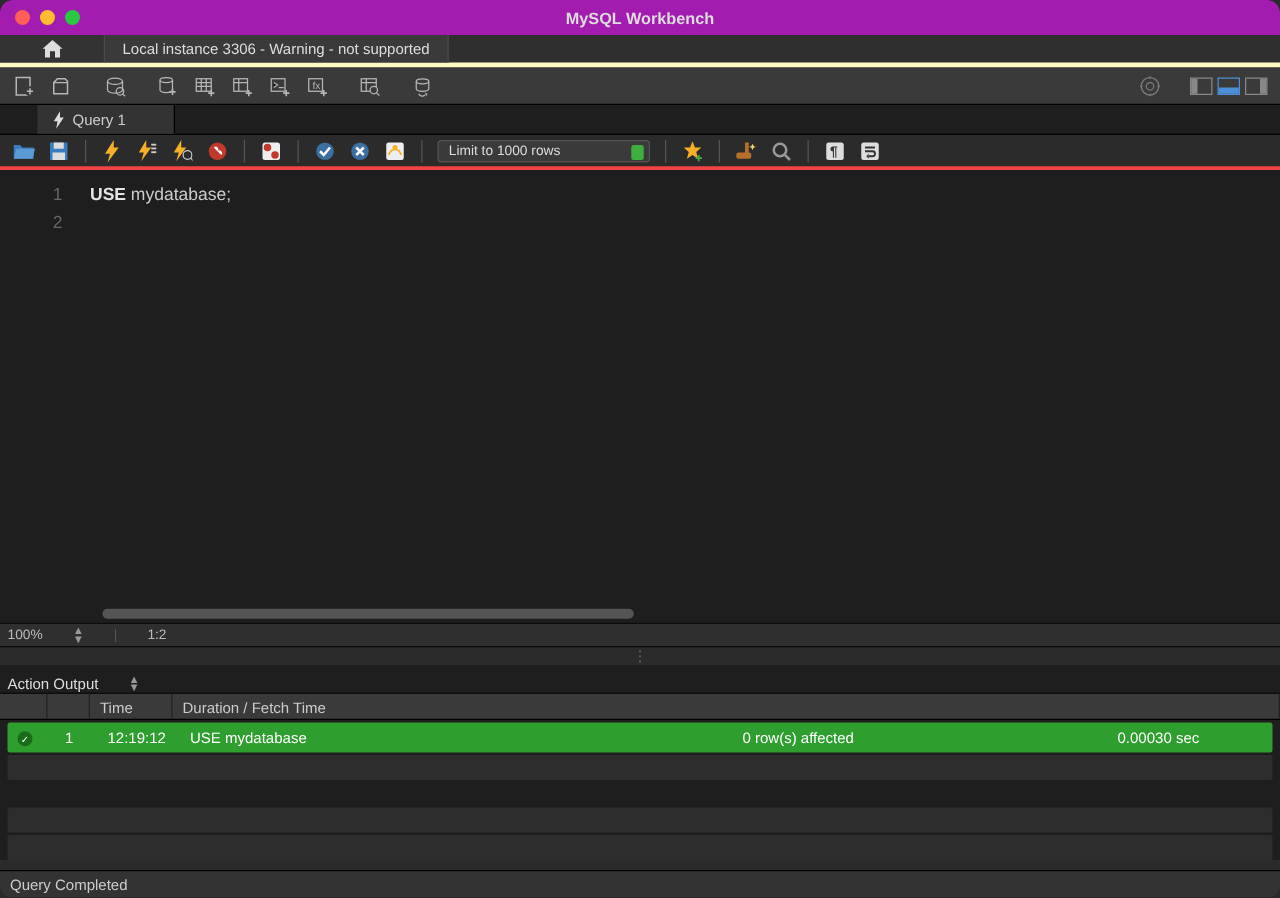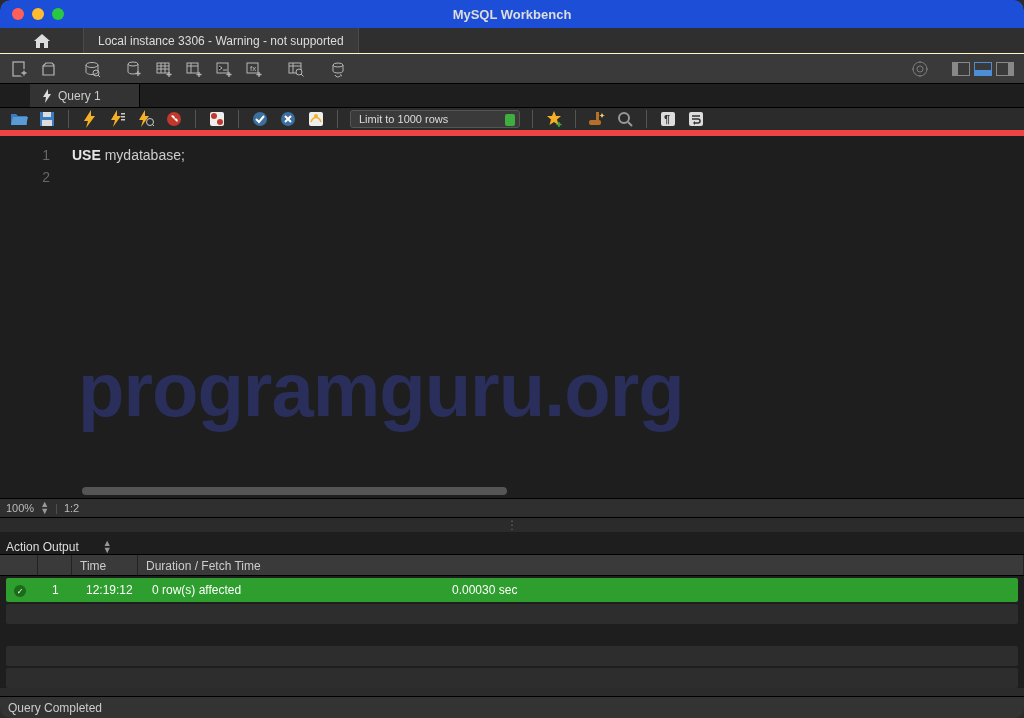--- a/index.html
+++ b/index.html
@@ -1,50 +1,50 @@
 <!DOCTYPE html>
 <html><head>
 <meta charset="utf-8">
 <style>
 * { margin:0; padding:0; box-sizing:border-box; font-family:-apple-system,"Helvetica Neue",Arial,sans-serif; }
 body { background:#2b2b2b; color:#ccc; width:1024px; height:718px; overflow:hidden; border-radius:10px; position:relative; }
-.titlebar { height:28px; background:#1d4ed8; display:flex; align-items:center; position:relative; border-top-left-radius:10px; border-top-right-radius:10px; }
+.titlebar { height:28px; background:#a21caf; display:flex; align-items:center; position:relative; border-top-left-radius:10px; border-top-right-radius:10px; }
 .traffic { display:flex; gap:8px; padding-left:12px; }
 .dot { width:12px; height:12px; border-radius:50%; }
 .dot.r{background:#ff5f57}.dot.y{background:#febc2e}.dot.g{background:#28c840}
 .title { position:absolute; width:100%; text-align:center; font-size:13px; font-weight:600; color:#ddd; pointer-events:none; }
-.apptabs { height:26px; background:#2f2f2f; display:flex; align-items:stretch; border-bottom:1px solid #fef9c3; }
+.apptabs { height:26px; background:#2f2f2f; display:flex; align-items:stretch; border-bottom:4px solid #fef9c3; }
 .apptab { display:flex; align-items:center; padding:0 14px; font-size:12px; color:#ddd; border-right:1px solid #4a4a4a; }
 .apptab.home { width:84px; justify-content:center; background:#333; }
 .apptab.active { background:#3a3a3a; }
 .maintoolbar { height:30px; background:#3a3a3a; display:flex; align-items:center; padding:0 10px; gap:22px; border-bottom:1px solid #000; }
 .maintoolbar .grp { display:flex; gap:10px; }
 .maintoolbar .ico { width:20px; height:20px; display:flex; align-items:center; justify-content:center; opacity:.85; cursor:pointer; }
 .spacer { flex:1; }
 .rightpanes { display:flex; gap:4px; }
 .pane { width:18px; height:14px; border:1.5px solid #888; position:relative; cursor:pointer; }
 .pane.l::before{content:"";position:absolute;left:0;top:0;bottom:0;width:5px;background:#888}
 .pane.b::before{content:"";position:absolute;left:0;right:0;bottom:0;height:5px;background:#4d8fd6}
 .pane.b{border-color:#4d8fd6}
 .pane.r::before{content:"";position:absolute;right:0;top:0;bottom:0;width:5px;background:#888}
 .querytabbar { height:24px; background:#1e1e1e; display:flex; border-bottom:1px solid #000;padding-left:30px; }
 .qtab { display:flex; align-items:center; gap:6px; padding:0 12px; background:#333; font-size:12px; border-right:1px solid #000; min-width:110px; }
-.qtoolbar { height:28px; background:#2b2b2b; display:flex; align-items:center; padding:0 10px; gap:10px; border-bottom:6px solid #ef4444; }
+.qtoolbar { height:28px; background:#2b2b2b; display:flex; align-items:center; padding:0 10px; gap:10px; border-bottom:3px solid #ef4444; }
 .qtoolbar .ico,.qtoolbar .sico { width:18px; height:18px; display:flex; align-items:center; justify-content:center; cursor:pointer; }
 .sep { width:1px; height:18px; background:#555; margin:0 2px; }
 .limitsel { background:#3a3a3a; border:1px solid #555; color:#ddd; font-size:11px; padding:2px 18px 2px 8px; border-radius:3px; position:relative; cursor:pointer; width:170px; }
 .limitsel::after { content:""; position:absolute; right:4px; top:3px; width:10px; height:12px; background:#3fae3f; border-radius:2px; }
 .editor { position:relative; height:348px; background:#1e1e1e; display:flex; font-family:Menlo,Consolas,monospace; font-size:14px; overflow:hidden; }
 .gutter { width:60px; background:#1e1e1e; text-align:right; padding:8px 10px 0 0; color:#666; line-height:22px; }
 .code { flex:1; padding:8px 0 0 12px; line-height:22px; color:#ccc; white-space:pre; }
 .kw { color:#e5e5e5; font-weight:600; }
 .watermark { position:absolute; top:210px; left:78px; font-size:76px; font-weight:700; color:#2a2e5a; letter-spacing:-1px; pointer-events:none; }
 .hscroll { height:14px; background:#1e1e1e; position:relative; }
 .hscroll .thumb { position:absolute; left:82px; top:3px; height:8px; width:425px; background:#555; border-radius:4px; }
-.zoombar { height:20px; background:#2f2f2f; display:flex; align-items:center; font-size:11px; color:#bbb; padding:0 6px; gap:6px; border-top:1px solid #000; border-bottom:1px solid #000; }
+.zoombar { height:20px; background:#2f2f2f; display:flex; align-items:center; font-size:11px; color:#bbb; padding:0 6px; gap:24px; border-top:1px solid #000; border-bottom:1px solid #000; }
 .zoombar .updn { font-size:9px; line-height:7px; color:#999; }
 .splitter { height:14px; background:#2b2b2b; display:flex; align-items:center; justify-content:center; color:#666; font-size:12px; }
 .outheader { height:22px; background:#1e1e1e; display:flex; align-items:flex-end; padding:0 6px; font-size:12px; color:#ddd; }
 .outheader .updn { font-size:9px; line-height:7px; color:#999; margin-left:24px; }
 .outtable { background:#1e1e1e; }
 .othead { display:flex; height:22px; background:#3a3a3a; font-size:12px; border-top:1px solid #000; border-bottom:1px solid #000; }
 .othead > div { padding:4px 8px; border-right:1px solid #222; }
 .c-stat{width:38px}.c-idx{width:34px}.c-time{width:66px}.c-act{width:442px}.c-resp{width:300px}.c-dur{flex:1}
 .otrow { display:flex; height:24px; font-size:12px; align-items:center; }
 .otrow > div { padding:0 8px; }
@@ -298,21 +298,20 @@
       </svg>
     </div>
 </div>
 
 <div class="editor">
   <div class="gutter">
     <div>1</div>
     <div>2</div>
   </div>
   <div class="code"><span class="kw">USE</span><span> mydatabase;</span></div>
-  <div class="watermark">programguru.org</div>
 </div>
 
 <div class="hscroll">
     <div class="thumb"></div>
   </div>
 
 <div class="zoombar">
   <span>100%</span>
   <span class="updn">▲<br>▼</span>
   <span style="color:#555">|</span>
@@ -330,20 +329,21 @@
   <div class="othead">
     <div class="c-stat"></div>
     <div class="c-idx"></div>
     <div class="c-time">Time</div>
     <div class="c-dur">Duration / Fetch Time</div>
   </div>
   <div class="otrow ok">
     <div class="c-stat"><span class="chk">✓</span></div>
     <div class="c-idx">1</div>
     <div class="c-time">12:19:12</div>
+    <div class="c-act">USE mydatabase</div>
     <div class="c-resp">0 row(s) affected</div>
     <div class="c-dur">0.00030 sec</div>
   </div>
   <div class="otrow empty"></div>
   <div style="height:18px"></div>
   <div class="otrow empty"></div>
   <div class="otrow empty"></div>
 </div>
 
 <div class="status">

